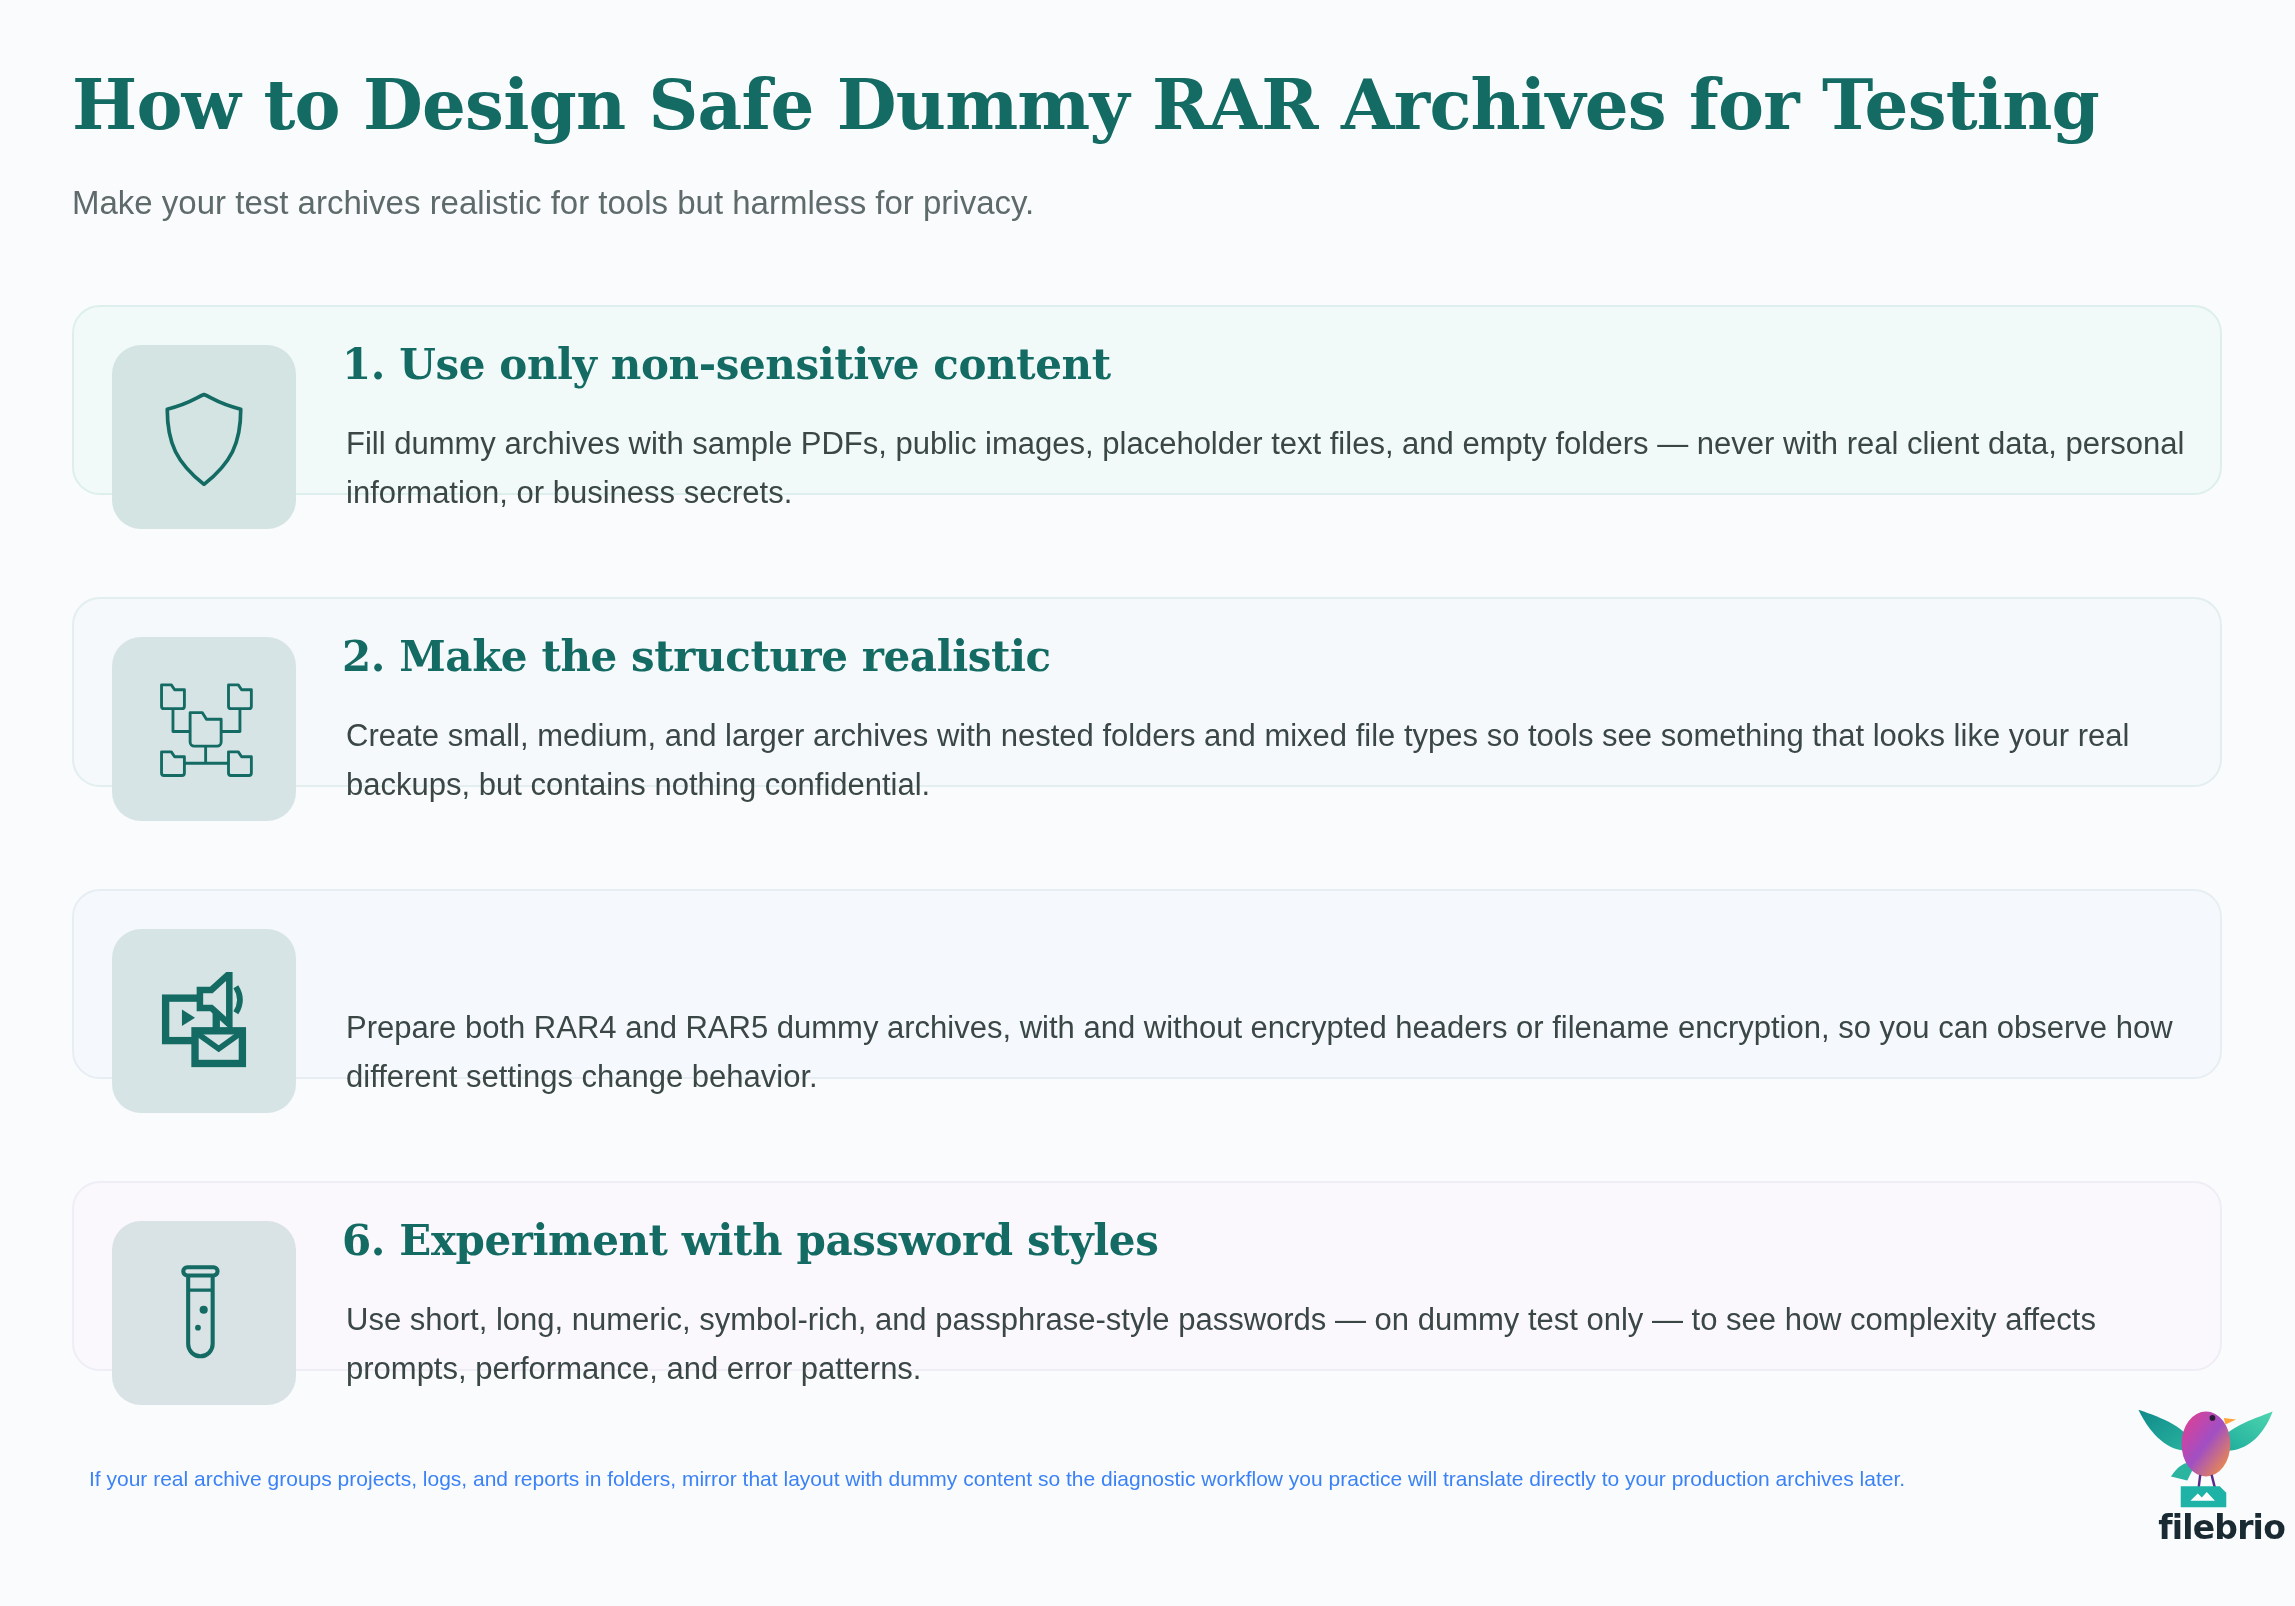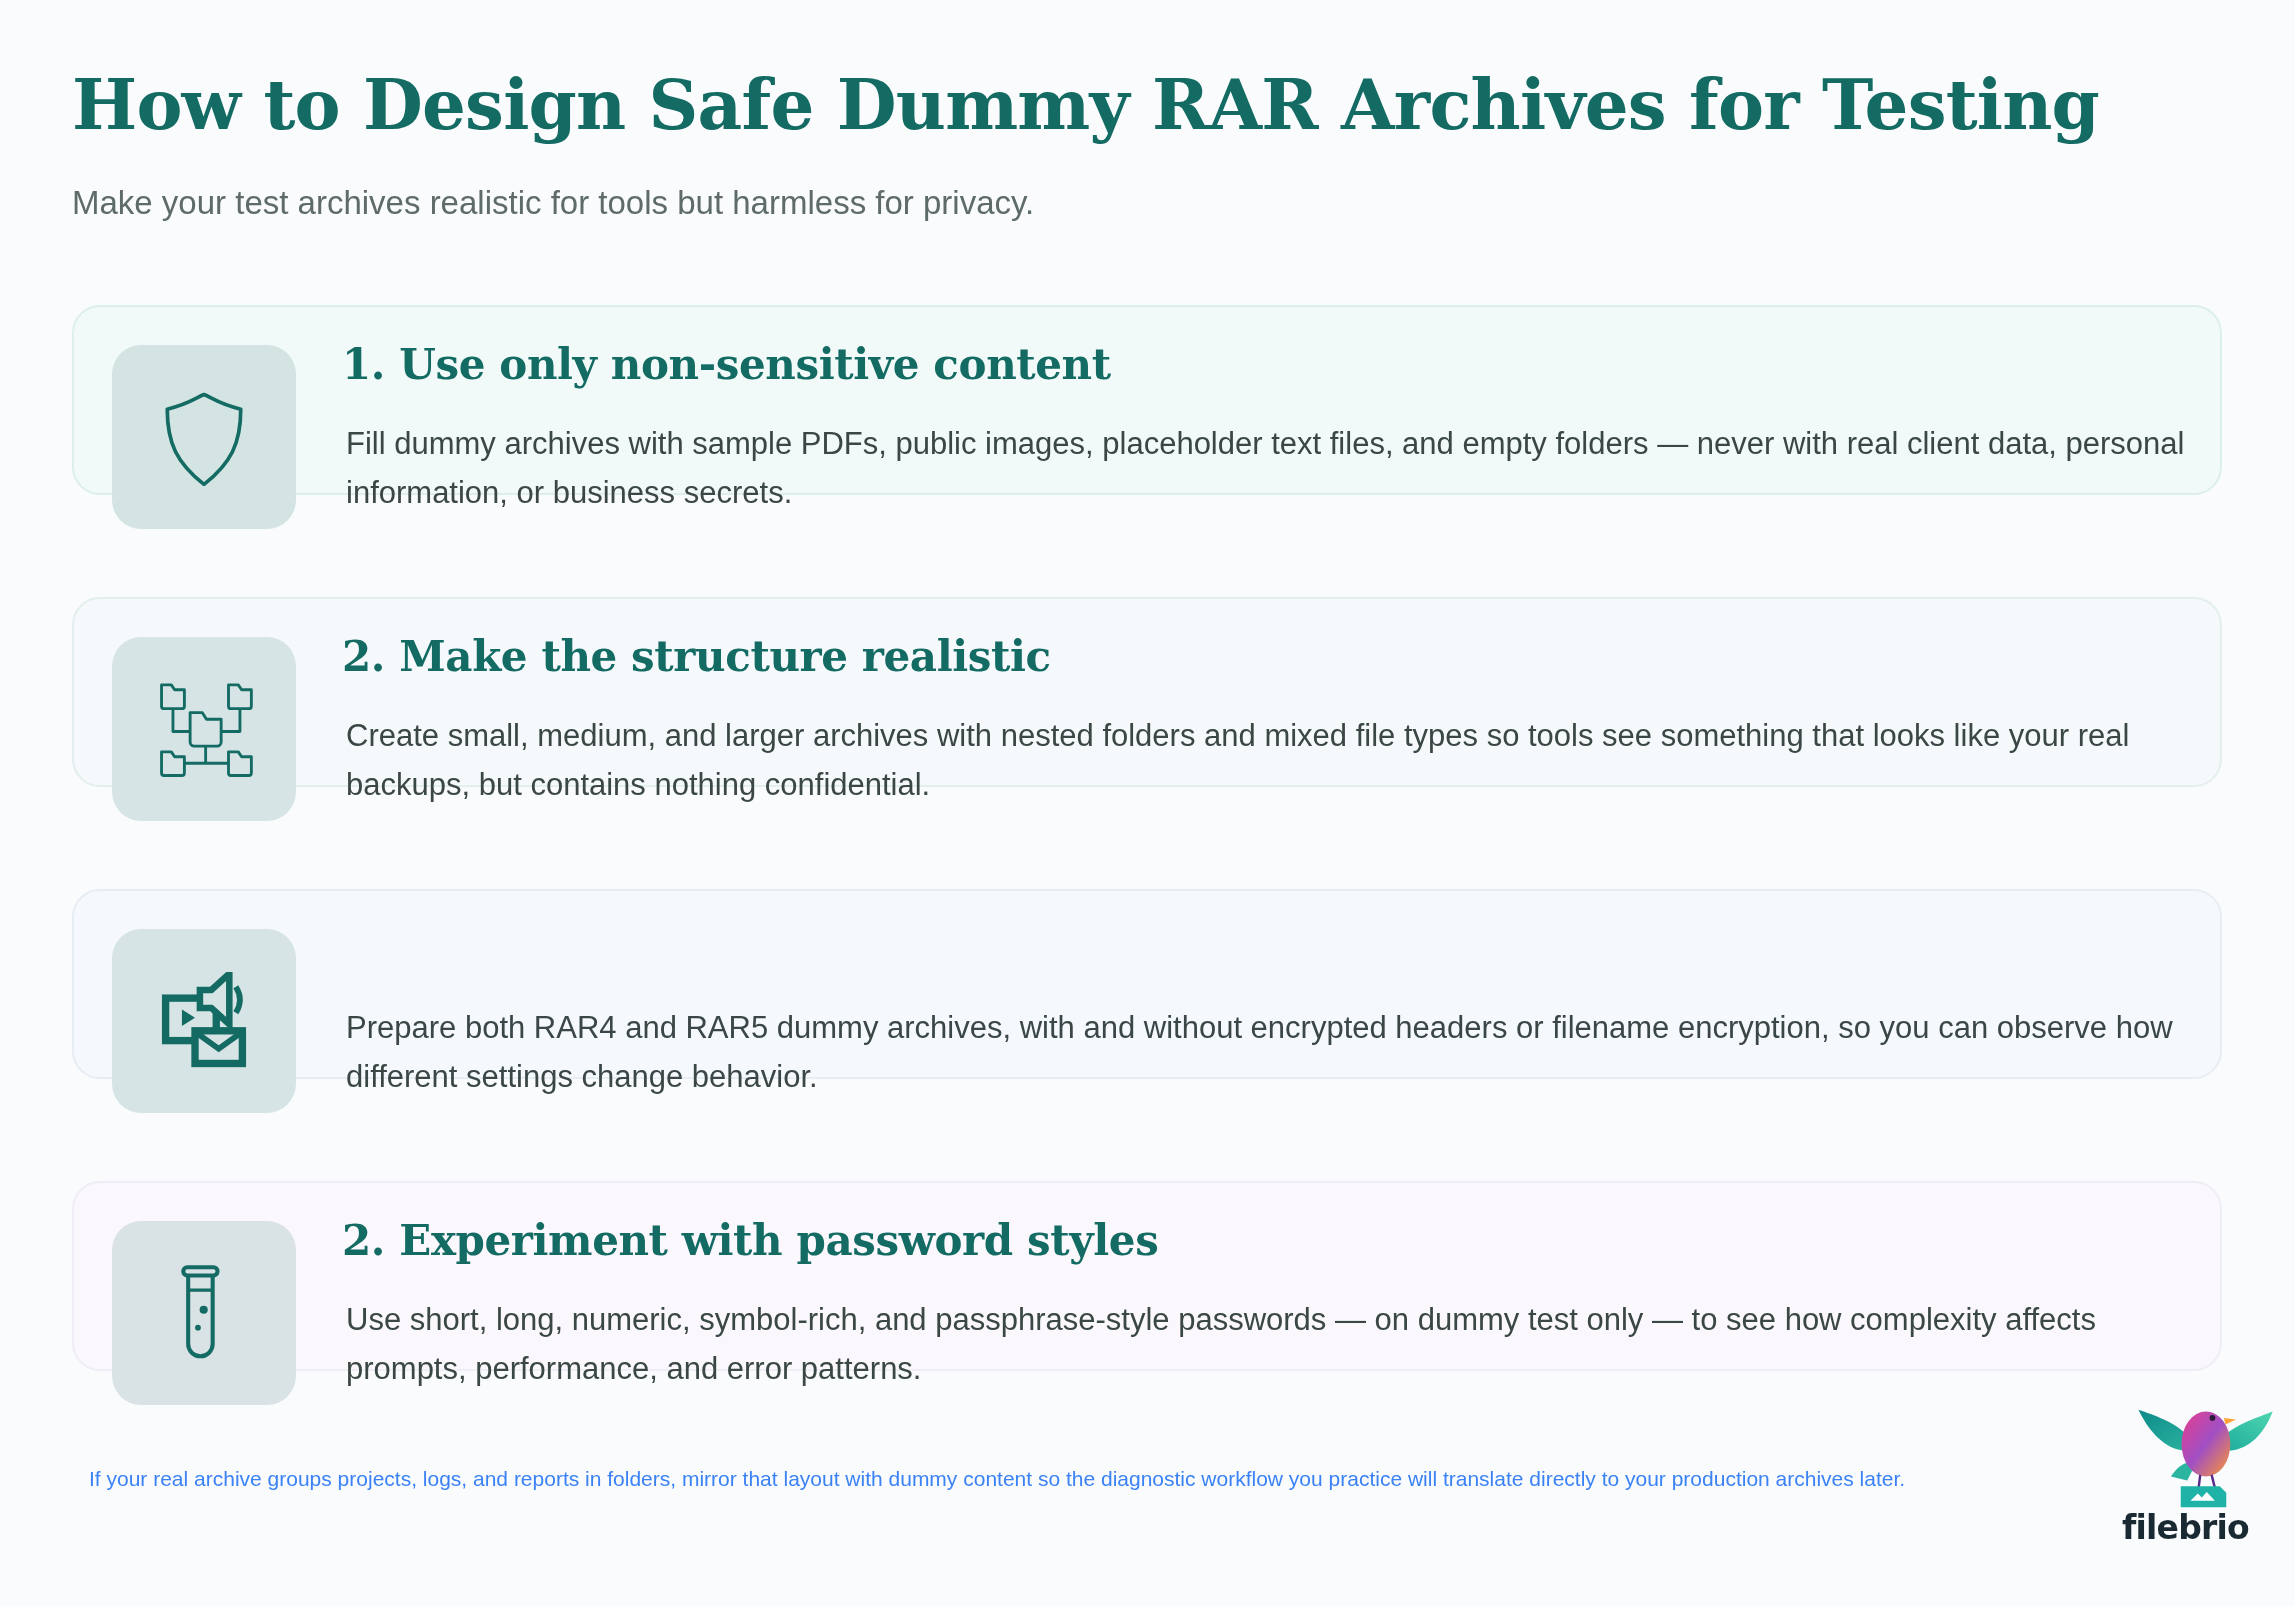--- a/index.html
+++ b/index.html
@@ -48,21 +48,21 @@
     font-size: 31px; line-height: 49px; color: #3a4745; margin: 4px;
   }
   .footer-note {
     position: absolute; left: 89px; top: 1457px; width: 2073px;
     font-size: 21px; line-height: 44px; color: #3b82f6; margin: 0;
   }
   .brand {
     position: absolute; left: 2122px; top: 1387px; width: 163px; height: 163px;
   }
   .brand-name {
-    position: absolute; left: 0; width: 163px; top: 121px; text-align: left;
+    position: absolute; left: 0; width: 163px; top: 121px; text-align: right;
     font-family: "DejaVu Sans", sans-serif; font-weight: bold; font-size: 33px;
     color: #1a2a33; letter-spacing: -0.8px;
   }
 </style>
 </head>
 <body>
 
 <h1 class="title">How to Design Safe Dummy RAR Archives for Testing</h1>
 <p class="subtitle">Make your test archives realistic for tools but harmless for privacy.</p>
 
@@ -120,21 +120,21 @@
 <section class="card c4">
   <div class="icon-tile">
     <svg width="49" height="98" viewBox="0 0 60 120">
       <rect x="4" y="4" width="42" height="10" rx="5" fill="none" stroke="#136b63" stroke-width="5"></rect>
       <path d="M10 14 v84 a15 15 0 0 0 30 0 v-84" fill="none" stroke="#136b63" stroke-width="5"></path>
       <line x1="10" y1="32" x2="40" y2="32" stroke="#136b63" stroke-width="4"></line>
       <circle cx="29" cy="56" r="5" fill="#136b63"></circle>
       <circle cx="22" cy="78" r="3.5" fill="#136b63"></circle>
     </svg>
   </div>
-  <h2 class="card-title">2. Experiment with password styles</h2>
+  <h2 class="card-title">6. Experiment with password styles</h2>
   <p class="card-body">Use short, long, numeric, symbol-rich, and passphrase-style passwords — on dummy test only — to see how complexity affects prompts, performance, and error patterns.</p>
 </section>
 
 <p class="footer-note">If your real archive groups projects, logs, and reports in folders, mirror that layout with dummy content so the diagnostic workflow you practice will translate directly to your production archives later.</p>
 
 <div class="brand">
   <svg width="163" height="122" viewBox="0 0 200 150">
     <defs>
       <linearGradient id="bodyG" x1="0" y1="0" x2="1" y2="1">
         <stop offset="0" stop-color="#e83e8c"></stop>

